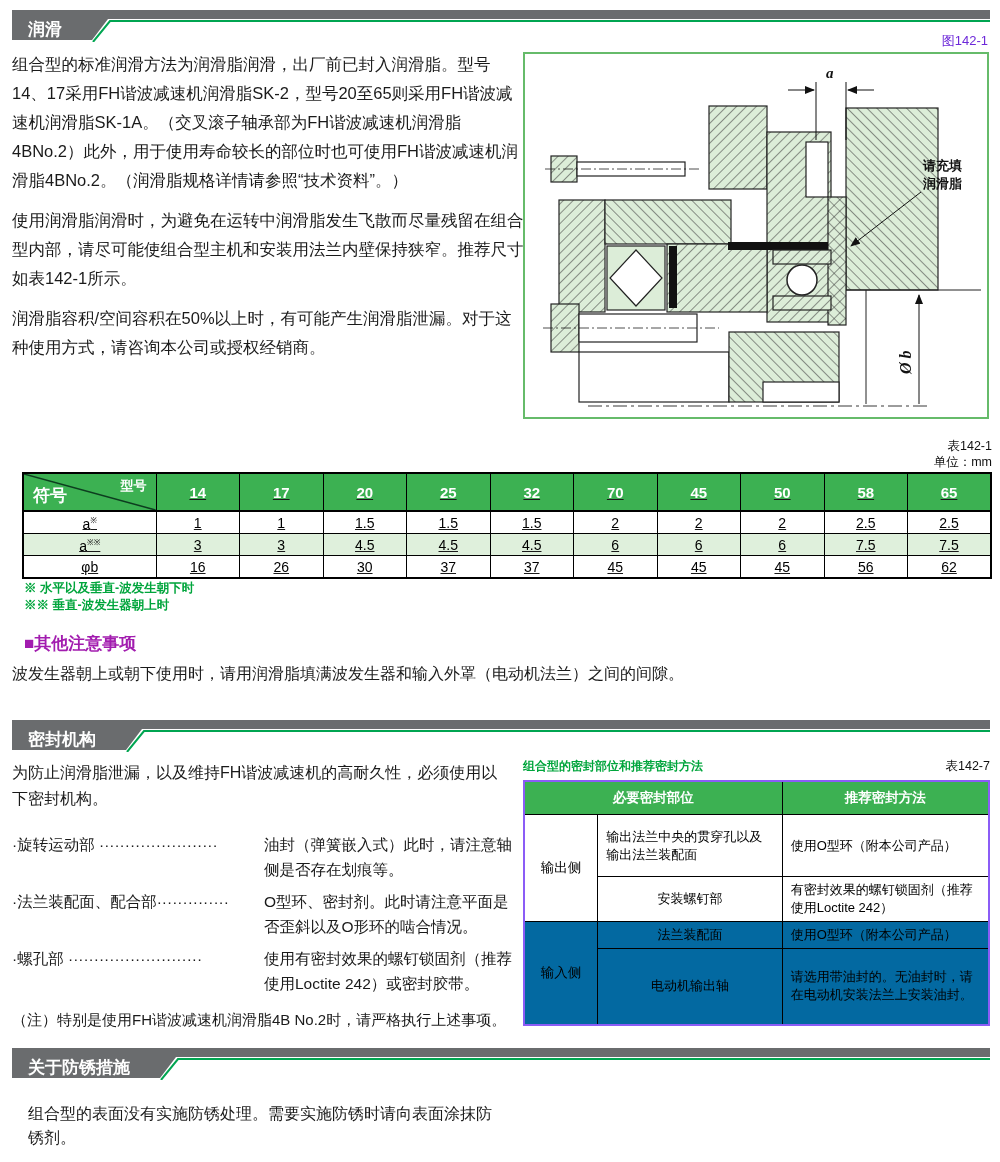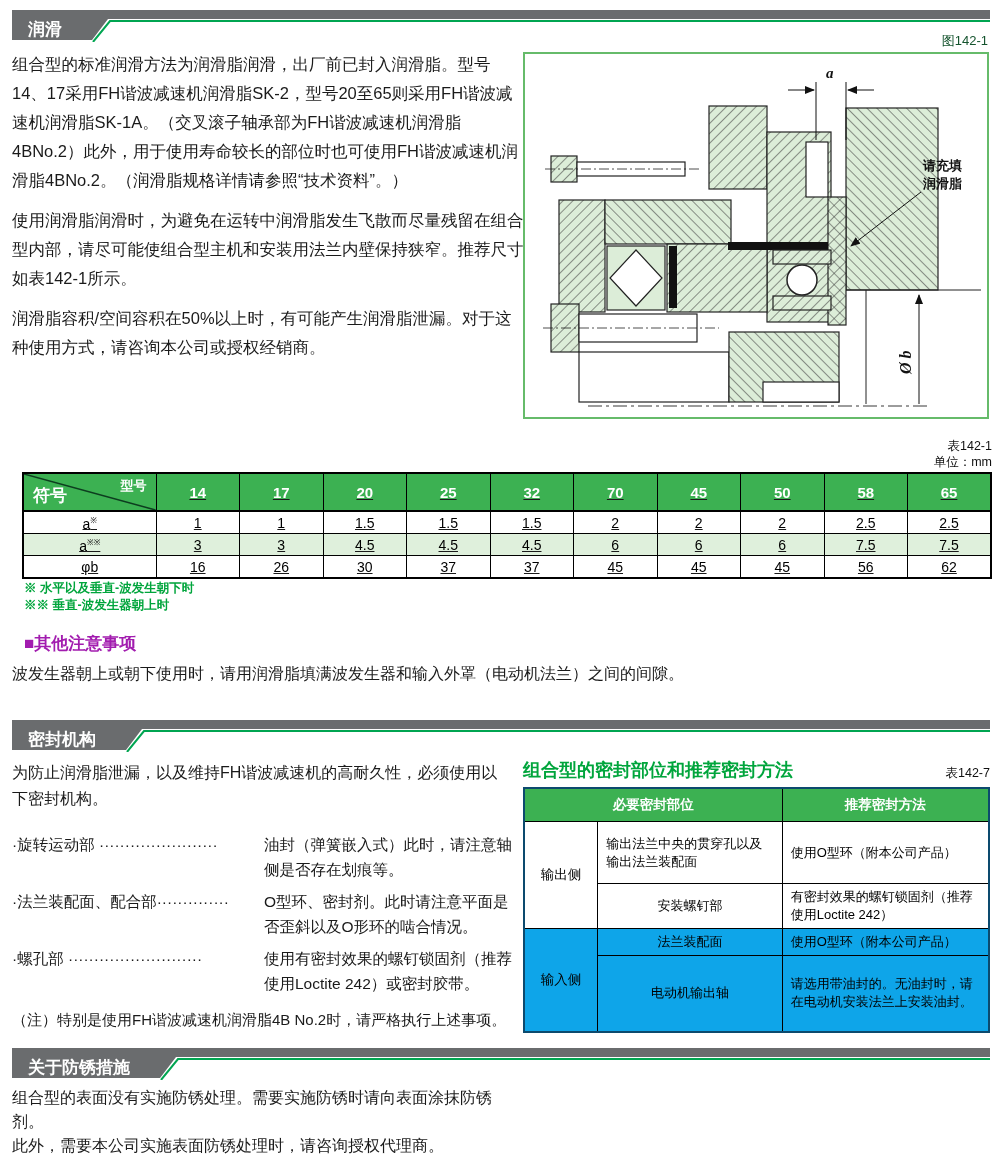--- a/index.html
+++ b/index.html
@@ -10,21 +10,21 @@
   .sec-header{position:absolute;left:12px;width:978px;height:34px;}
   .sec-header svg{display:block;}
   .sec-header text{font:bold 17px "Liberation Sans",sans-serif;fill:#fff;}
 
   
   .intro{position:absolute;left:12px;top:50px;width:512px;}
   .intro p{margin:0 0 11px;font-size:16.5px;line-height:29px;}
 
   
   .figure{position:absolute;left:523px;top:32px;width:467px;}
-  .fig-label{text-align:right;font-size:13px;color:#14532d;margin:0 2px 2px 0;}
+  .fig-label{text-align:right;font-size:13px;color:#6d28d9;margin:0 2px 2px 0;}
   .fig-box svg{display:block;}
   .fig-text{font:bold 13px "Liberation Sans",sans-serif;fill:#111;}
   .fig-dim{font:bold italic 15px "Liberation Serif",serif;fill:#111;}
 
   
   .t1-caption{position:absolute;right:8px;top:438px;text-align:right;
               font-size:12.5px;line-height:16px;color:#111;}
 
   
   .t1wrap{position:absolute;left:22px;top:472px;width:970px;}
@@ -51,33 +51,33 @@
   .seal-col{position:absolute;left:12px;top:760px;width:510px;}
   .seal-intro{margin:0 0 20px;font-size:16px;line-height:26px;width:500px;}
   .seal-item{display:flex;margin-bottom:7px;font-size:15.5px;line-height:25px;}
   .seal-item .term{flex:none;width:252px;white-space:nowrap;overflow:hidden;}
   .seal-item .desc{flex:1;}
   .seal-note{margin:15px 0 0;font-size:15px;}
 
   
   .t2-col{position:absolute;left:523px;top:758px;width:467px;}
   .t2-caption{display:flex;justify-content:space-between;align-items:flex-end;margin-bottom:5px;}
-  .t2-title{color:#00a53c;font-weight:bold;font-size:18px;}
+  .t2-title{color:#00a53c;font-weight:bold;font-size:12px;}
   .t2-label{font-size:12.5px;color:#111;}
-  table.t2{border-collapse:collapse;width:100%;border:2px solid #0c4a6e;table-layout:fixed;}
+  table.t2{border-collapse:collapse;width:100%;border:2px solid #8b5cf6;table-layout:fixed;}
   .t2 th{background:#3cb152;color:#fff;font-size:13.5px;font-weight:bold;height:30px;border:1px solid #000;}
   .t2 td{border:1px solid #000;font-size:13px;line-height:18px;padding:4px 8px;color:#000;vertical-align:middle;}
   .t2 td.side{text-align:center;font-size:13.5px;}
   .t2 td.part{text-align:center;}
   .t2 td.part.left{text-align:left;}
-  .t2 tr.in td{background:#0ea5e9;}
+  .t2 tr.in td{background:#0369a1;}
 
   
   .rust-col{position:absolute;left:12px;top:1086px;width:505px;}
-  .rust-col p{margin:0;font-size:16px;line-height:24px;}
+  .rust-col p{margin:16px;font-size:16px;line-height:24px;}
 </style>
 </head>
 <body>
 
 <div class="page">
 
   <div class="sec-header" style="top:8px;">
     <svg width="978" height="34" viewBox="0 0 978 34">
       <polygon points="0,2 978,2 978,11 96,11 80,32 0,32" fill="#6a6c6e"></polygon>
       <polyline points="978,13 98,13 81,34" stroke="#00a551" stroke-width="2" fill="none"></polyline>

